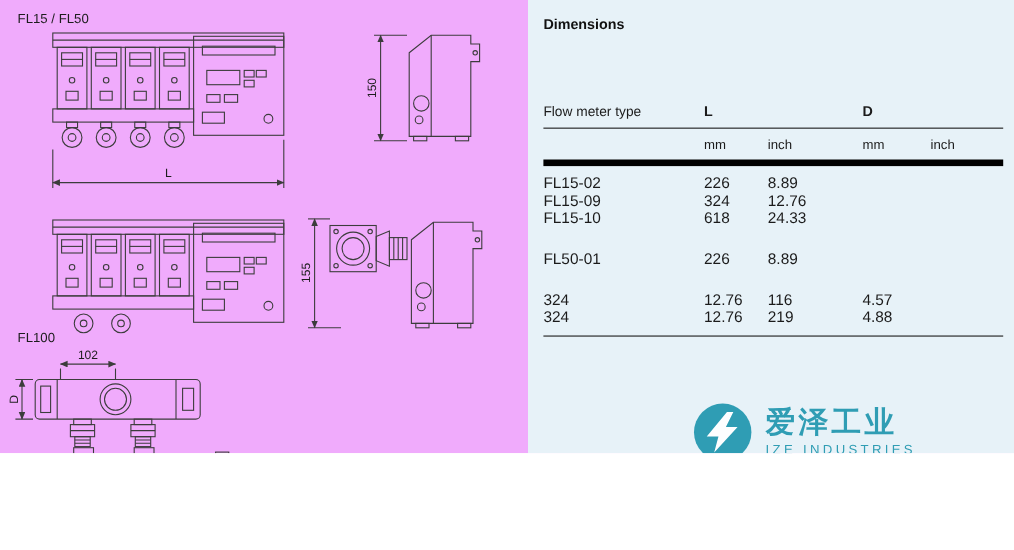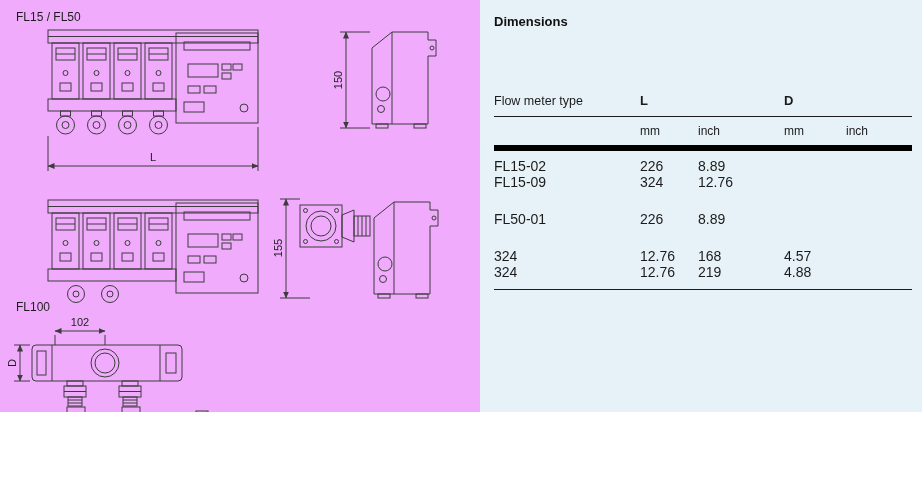--- a/index.html
+++ b/index.html
@@ -248,37 +248,54 @@
           <span></span>
           <span class="italic"></span>
         </div>
         <div class="t-row">
           <span>FL15-09</span>
           <span>324</span>
           <span class="italic">12.76</span>
           <span></span>
           <span class="italic"></span>
         </div>
+        <div class="t-row">
+          <span>FL15-10</span>
+          <span>618</span>
+          <span class="italic">24.33</span>
+          <span></span>
+          <span class="italic"></span>
+        </div>
         <div class="t-row gap">
           <span>FL50-01</span>
           <span>226</span>
           <span class="italic">8.89</span>
           <span></span>
           <span class="italic"></span>
         </div>
         <div class="t-row gap">
           <span>324</span>
           <span class="italic">12.76</span>
-          <span>168</span>
+          <span>116</span>
           <span class="italic">4.57</span>
         </div>
         <div class="t-row">
           <span>324</span>
           <span class="italic">12.76</span>
           <span>219</span>
           <span class="italic">4.88</span>
         </div>
       </div>
     </div>
 
+    <div class="watermark">
+      <svg class="wm-logo" width="58" height="58" viewBox="0 0 60 60">
+        <circle cx="30" cy="30" r="27" fill="#2096ae"></circle>
+        <path d="M34 11 L15 34 L26 34 L22 49 L44 25 L33 25 L40 11 Z" fill="#ffffff"></path>
+      </svg>
+      <div class="wm-text">
+        <div class="wm-cn">爱泽工业</div>
+        <div class="wm-en">IZE INDUSTRIES</div>
+      </div>
+    </div>
   </div>
 
 </div>
 
 </body></html>

